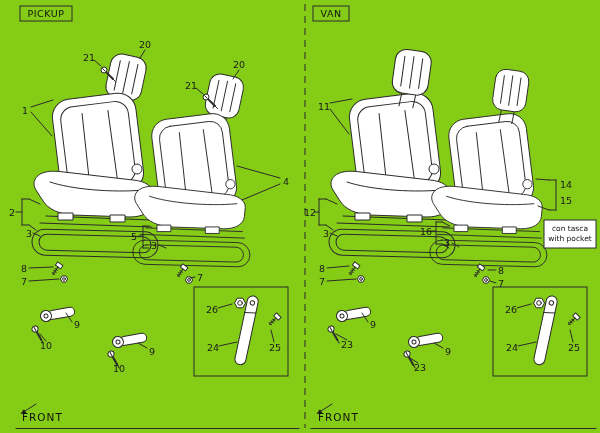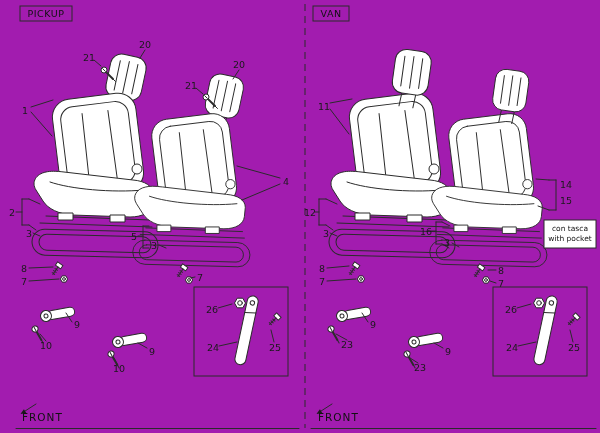--- a/index.html
+++ b/index.html
@@ -1,16 +1,16 @@
 <!DOCTYPE html>
 <html><head>
 <meta charset="utf-8">
 <style>
   html,body{margin:0;padding:0;background:#ffffff}
-  .stage{width:600px;height:433px;position:relative;background:#a21caf;font-family:"DejaVu Sans",sans-serif;overflow:hidden}
+  .stage{width:600px;height:433px;position:relative;background:#84cc16;font-family:"DejaVu Sans",sans-serif;overflow:hidden}
   svg{display:block}
   .outline{fill:#ffffff;stroke:#2b2b2b;stroke-width:1;stroke-linejoin:round}
   .line{fill:none;stroke:#2b2b2b;stroke-width:1;stroke-linecap:round;stroke-linejoin:round}
   .box{fill:none;stroke:#2b2b2b;stroke-width:1}
   .wbox{fill:#ffffff;stroke:#2b2b2b;stroke-width:1}
   .dashed{stroke:#2b2b2b;stroke-width:1;stroke-dasharray:7 5;fill:none}
   .callout{font-size:9.5px;fill:#1a1a1a;text-anchor:middle;font-family:"DejaVu Sans",sans-serif}
   .title{font-size:9.5px;fill:#111;text-anchor:middle;letter-spacing:.5px;font-family:"DejaVu Sans",sans-serif}
   .front{font-size:10.5px;fill:#111;letter-spacing:1px;font-family:"DejaVu Sans",sans-serif}
   .note{font-size:7.5px;fill:#111;text-anchor:middle;font-family:"DejaVu Sans",sans-serif}

